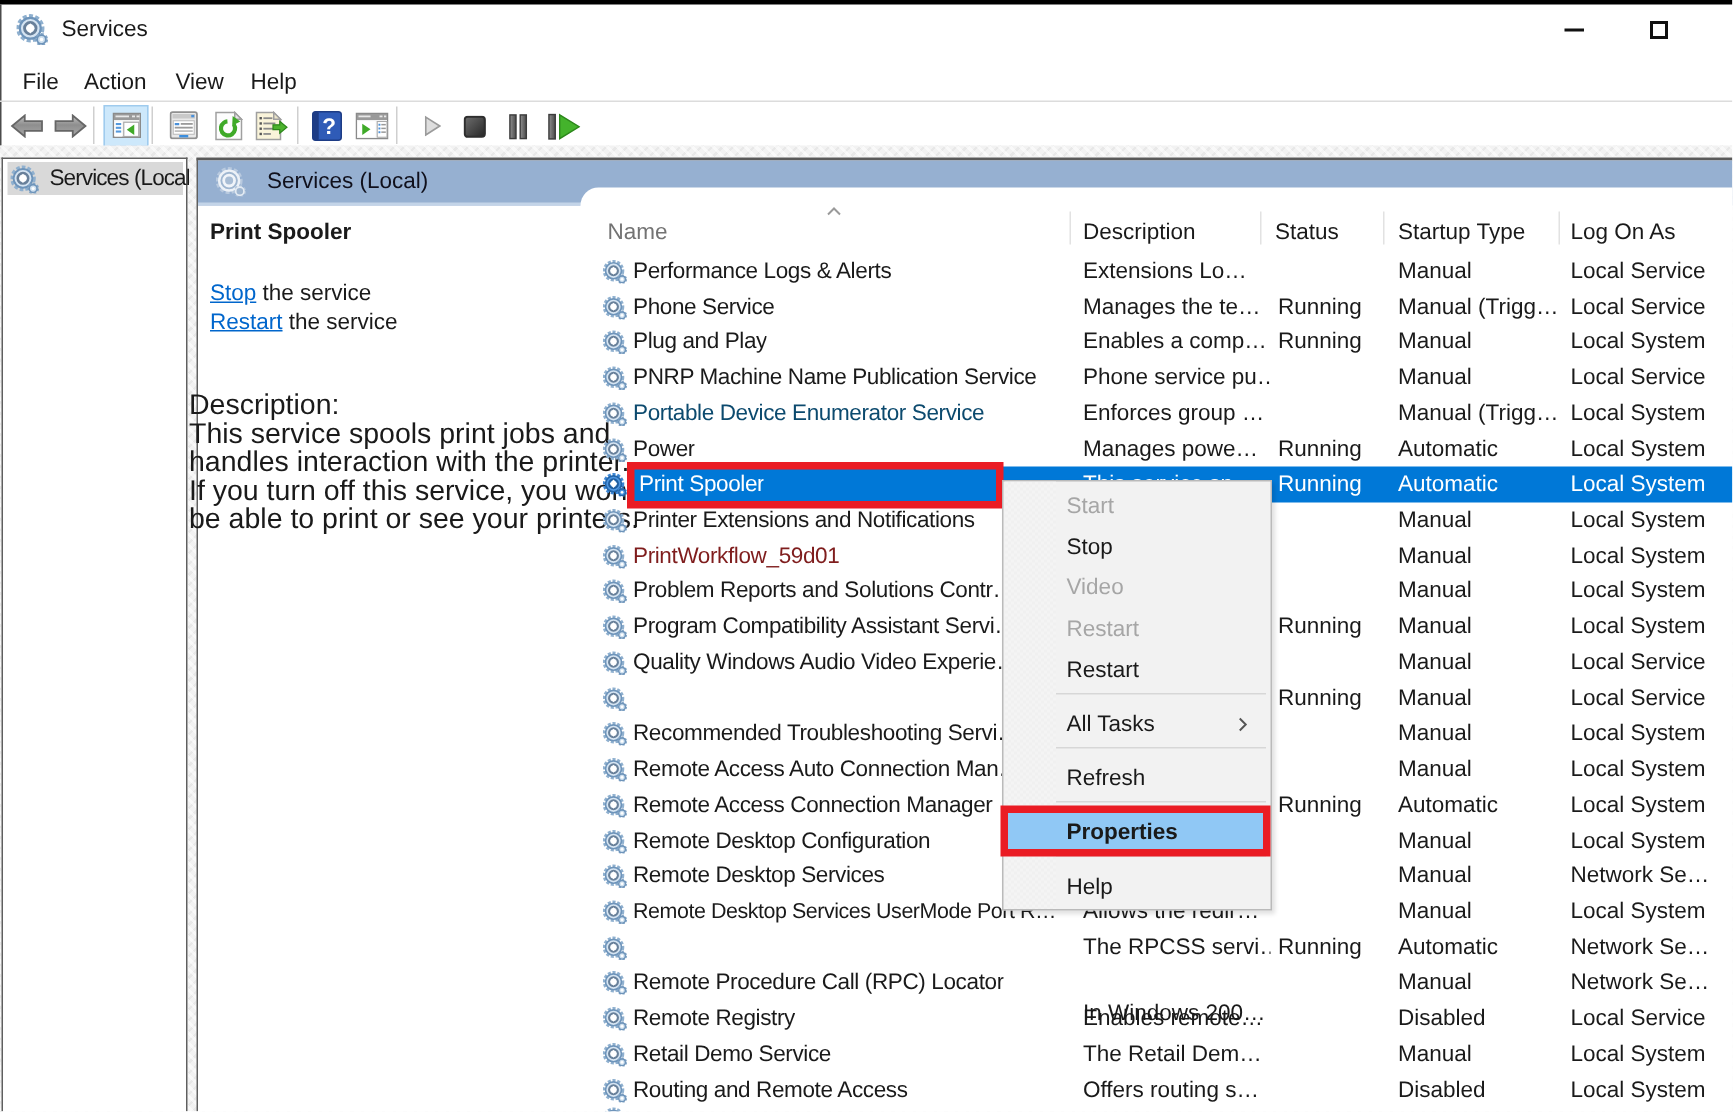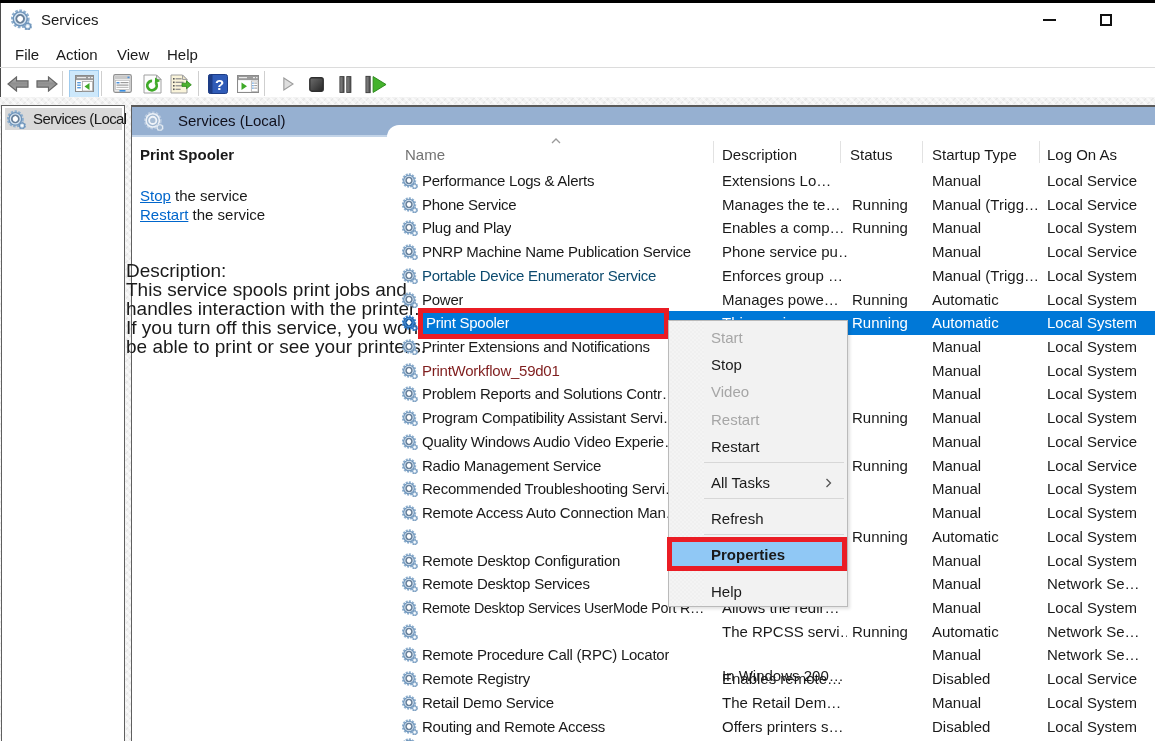--- a/index.html
+++ b/index.html
@@ -271,39 +271,39 @@
 <div class="tx" style="left:1047px;top:406px;color:#1a1a1a">Local System</div>
 <svg class="a" style="left:402px;top:434px" width="16" height="16" viewBox="0 0 16 16">
       <use href="#gear"></use>
     </svg>
 <div class="tx" style="left:422px;top:430px;color:#1a1a1a;max-width:287px;overflow:hidden;letter-spacing:-0.25px">Quality Windows Audio Video Experie…</div>
 <div class="tx" style="left:932px;top:430px;color:#1a1a1a">Manual</div>
 <div class="tx" style="left:1047px;top:430px;color:#1a1a1a">Local Service</div>
 <svg class="a" style="left:402px;top:458px" width="16" height="16" viewBox="0 0 16 16">
       <use href="#gear"></use>
     </svg>
-<div class="tx" style="left:422px;top:454px;color:#1a1a1a;max-width:287px;overflow:hidden;letter-spacing:-0.25px">Radio Management Service</div>
 <div class="tx" style="left:852px;top:454px;color:#1a1a1a">Running</div>
 <div class="tx" style="left:932px;top:454px;color:#1a1a1a">Manual</div>
 <div class="tx" style="left:1047px;top:454px;color:#1a1a1a">Local Service</div>
 <svg class="a" style="left:402px;top:481px" width="16" height="16" viewBox="0 0 16 16">
       <use href="#gear"></use>
     </svg>
 <div class="tx" style="left:422px;top:477px;color:#1a1a1a;max-width:287px;overflow:hidden;letter-spacing:-0.25px">Recommended Troubleshooting Servi…</div>
 <div class="tx" style="left:932px;top:477px;color:#1a1a1a">Manual</div>
 <div class="tx" style="left:1047px;top:477px;color:#1a1a1a">Local System</div>
 <svg class="a" style="left:402px;top:505px" width="16" height="16" viewBox="0 0 16 16">
       <use href="#gear"></use>
     </svg>
 <div class="tx" style="left:422px;top:501px;color:#1a1a1a;max-width:287px;overflow:hidden;letter-spacing:-0.25px">Remote Access Auto Connection Man…</div>
 <div class="tx" style="left:932px;top:501px;color:#1a1a1a">Manual</div>
 <div class="tx" style="left:1047px;top:501px;color:#1a1a1a">Local System</div>
 <svg class="a" style="left:402px;top:529px" width="16" height="16" viewBox="0 0 16 16">
       <use href="#gear"></use>
     </svg>
+<div class="tx" style="left:422px;top:525px;color:#1a1a1a;max-width:287px;overflow:hidden;letter-spacing:-0.25px">Remote Access Connection Manager</div>
 <div class="tx" style="left:852px;top:525px;color:#1a1a1a">Running</div>
 <div class="tx" style="left:932px;top:525px;color:#1a1a1a">Automatic</div>
 <div class="tx" style="left:1047px;top:525px;color:#1a1a1a">Local System</div>
 <svg class="a" style="left:402px;top:553px" width="16" height="16" viewBox="0 0 16 16">
       <use href="#gear"></use>
     </svg>
 <div class="tx" style="left:422px;top:549px;color:#1a1a1a;max-width:287px;overflow:hidden;letter-spacing:-0.25px">Remote Desktop Configuration</div>
 <div class="tx" style="left:932px;top:549px;color:#1a1a1a">Manual</div>
 <div class="tx" style="left:1047px;top:549px;color:#1a1a1a">Local System</div>
 <svg class="a" style="left:402px;top:576px" width="16" height="16" viewBox="0 0 16 16">
@@ -344,21 +344,21 @@
       <use href="#gear"></use>
     </svg>
 <div class="tx" style="left:422px;top:691px;color:#1a1a1a;max-width:287px;overflow:hidden;letter-spacing:-0.25px">Retail Demo Service</div>
 <div class="tx" style="left:722px;top:691px;color:#1a1a1a;max-width:125px;overflow:hidden">The Retail Dem…</div>
 <div class="tx" style="left:932px;top:691px;color:#1a1a1a">Manual</div>
 <div class="tx" style="left:1047px;top:691px;color:#1a1a1a">Local System</div>
 <svg class="a" style="left:402px;top:719px" width="16" height="16" viewBox="0 0 16 16">
       <use href="#gear"></use>
     </svg>
 <div class="tx" style="left:422px;top:715px;color:#1a1a1a;max-width:287px;overflow:hidden;letter-spacing:-0.25px">Routing and Remote Access</div>
-<div class="tx" style="left:722px;top:715px;color:#1a1a1a;max-width:125px;overflow:hidden">Offers printers s…</div>
+<div class="tx" style="left:722px;top:715px;color:#1a1a1a;max-width:125px;overflow:hidden">Offers routing s…</div>
 <div class="tx" style="left:932px;top:715px;color:#1a1a1a">Disabled</div>
 <div class="tx" style="left:1047px;top:715px;color:#1a1a1a">Local System</div>
 <svg class="a" style="left:402px;top:738px" width="16" height="16" viewBox="0 0 16 16">
       <use href="#gear"></use>
     </svg>
 <div class="a" style="left:418px;top:308px;width:251px;height:31px;border:5px solid #ea1c24;box-sizing:border-box"></div>
 <div class="a" style="left:668px;top:320px;width:180px;height:287px;background:#f2f2f2;border:1px solid #bababa;box-sizing:border-box;box-shadow:2px 2px 3px rgba(0,0,0,0.12)"></div>
 <div class="a" style="left:670px;top:321px;width:34px;height:285px;background-image:repeating-conic-gradient(#efefef 0% 25%, #f5f5f5 0% 50%);background-size:4px 4px;opacity:0.8"></div>
 <div class="a" style="left:672px;top:542px;width:172px;height:24px;background:#90c8f5"></div>
 <div class="tx" style="left:711px;top:324px;height:27px;line-height:27px;color:#a6a6a6;font-weight:normal">Start</div>

